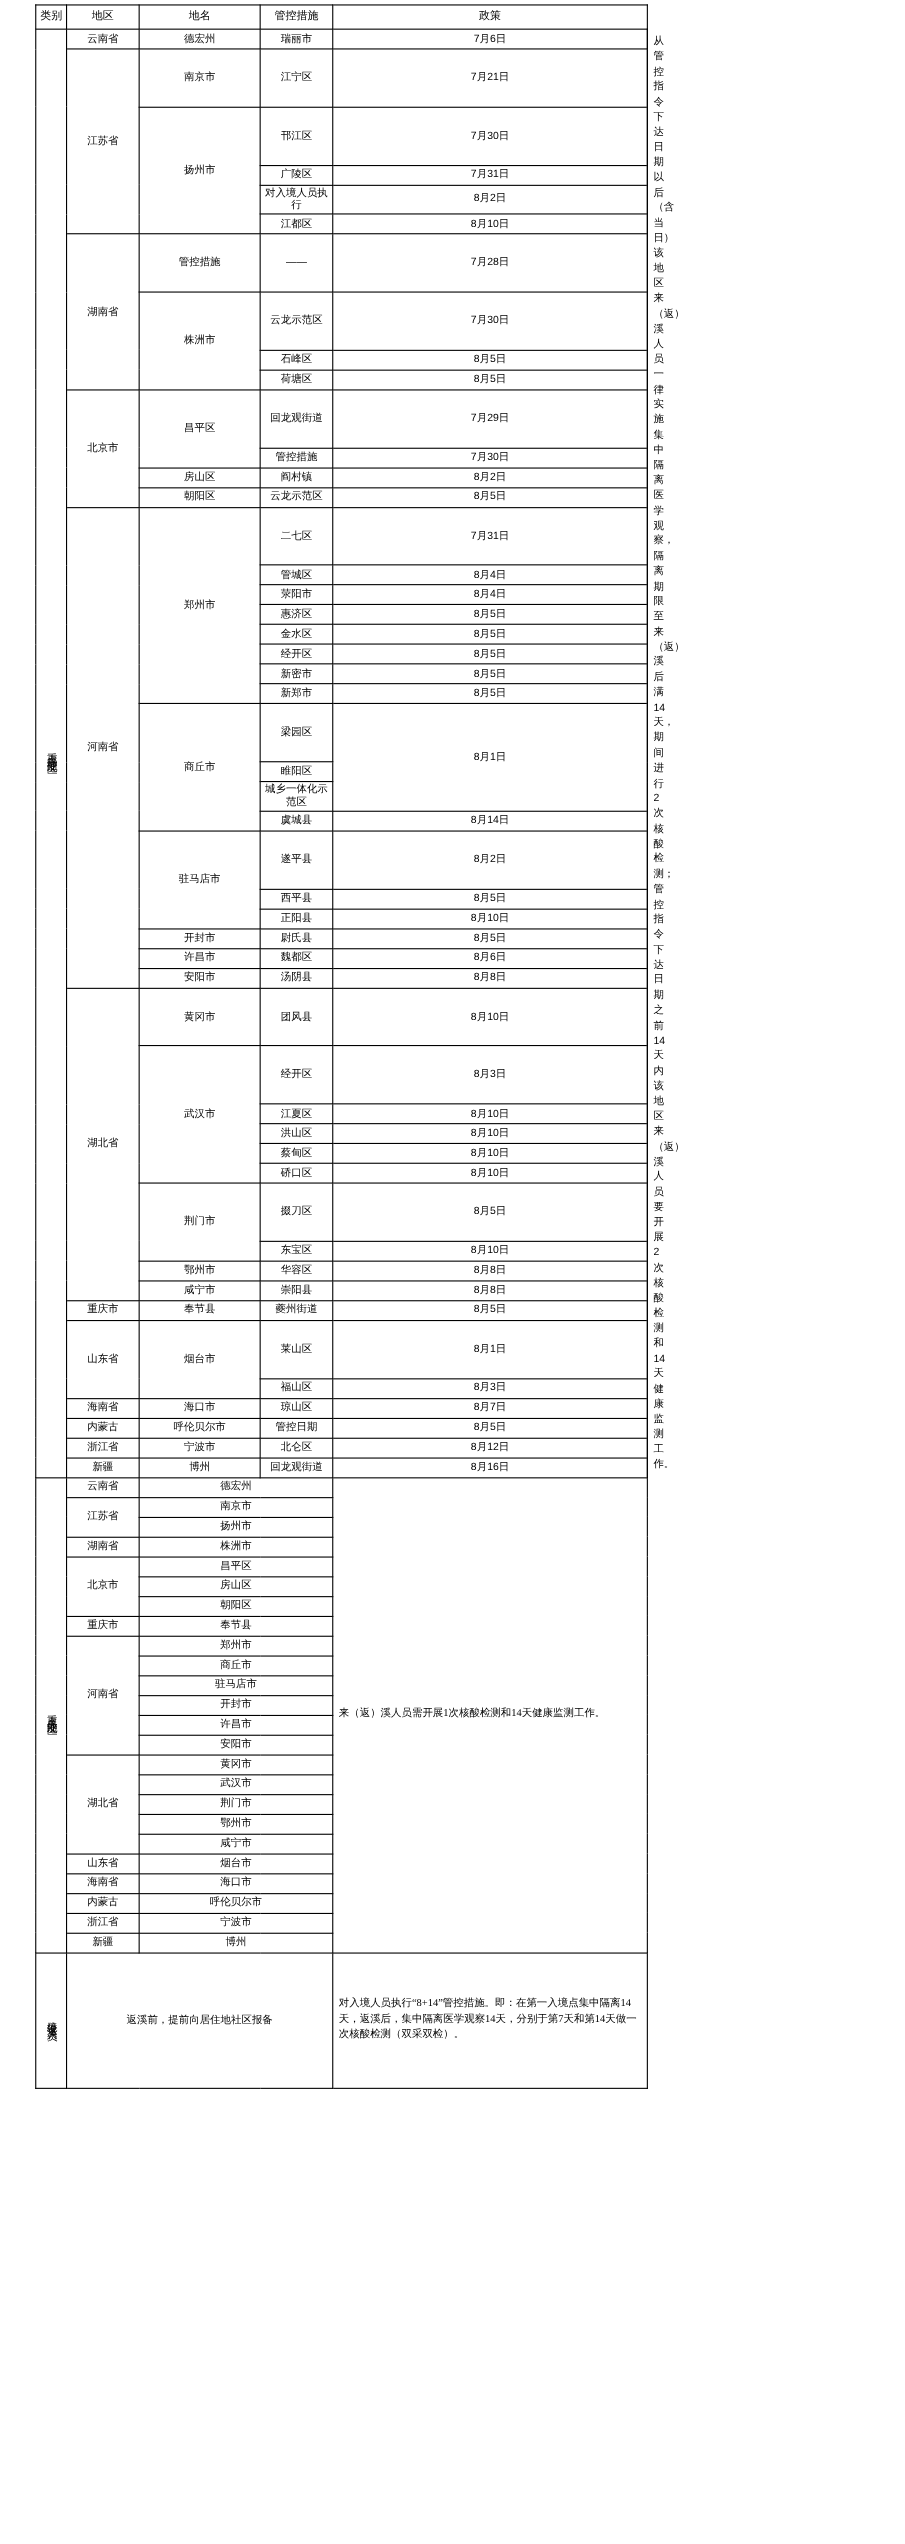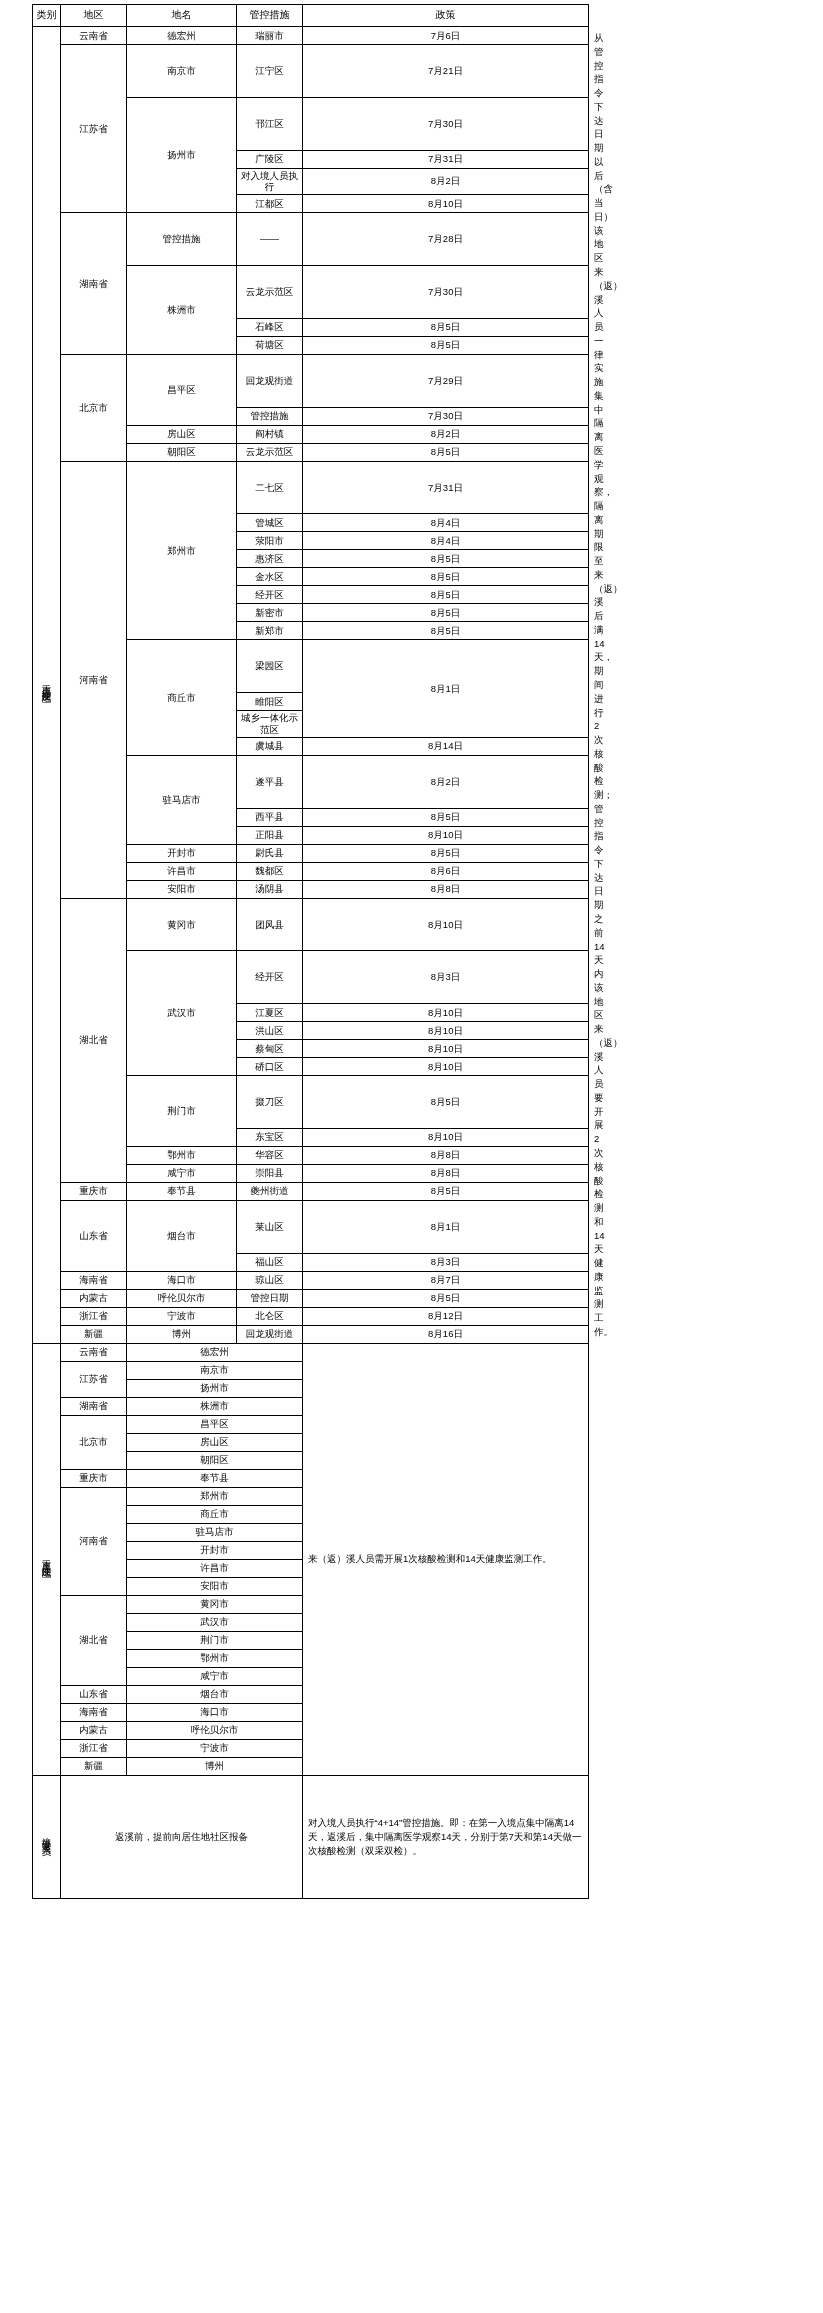--- a/index.html
+++ b/index.html
@@ -8,21 +8,21 @@
   table{border-collapse:collapse;table-layout:fixed;width:556px;margin:0;}
   td,th{border:1px solid #000;font-size:9.5px;text-align:center;vertical-align:middle;padding:1px 2px;line-height:1.25;font-weight:normal;}
   .hdr td{font-size:10px;height:19px;}
   .cat{width:28px;}
   .reg{width:66px;}
   .place{width:110px;}
   .date{width:66px;}
   .policy{width:286px;text-align:left;vertical-align:top;padding:4px 5px;font-size:9.5px;line-height:1.45;}
   .v{writing-mode:vertical-rl;text-orientation:upright;letter-spacing:2px;display:inline-block;}
   .rowh{height:18px;}
-  .policy-mid{vertical-align:middle;}
+  .policy-mid{vertical-align:middle;font-family:Liberation Serif, serif;}
 </style>
 </head>
 <body>
 
 <div id="sheet">
   <table>
     <colgroup>
       <col class="cat">
         <col class="reg">
         <col class="place">
@@ -352,17 +352,17 @@
           <td rowspan="1">浙江省</td>
           <td colspan="2">宁波市</td>
         </tr>
         <tr class="rowh">
           <td rowspan="1">新疆</td>
           <td colspan="2">博州</td>
         </tr>
         <tr>
           <td style="height: 120px;"><span class="v">境外返溪人员</span></td>
           <td colspan="3">返溪前，提前向居住地社区报备</td>
-          <td class="policy policy-mid">对入境人员执行“4+14”管控措施。即：在第一入境点集中隔离14天，返溪后，集中隔离医学观察14天，分别于第7天和第14天做一次核酸检测（双采双检）。</td>
+          <td class="policy policy-mid">对入境人员执行“8+14”管控措施。即：在第一入境点集中隔离14天，返溪后，集中隔离医学观察14天，分别于第7天和第14天做一次核酸检测（双采双检）。</td>
         </tr>
       </tbody>
   </table>
 </div>
 
 </body></html>

